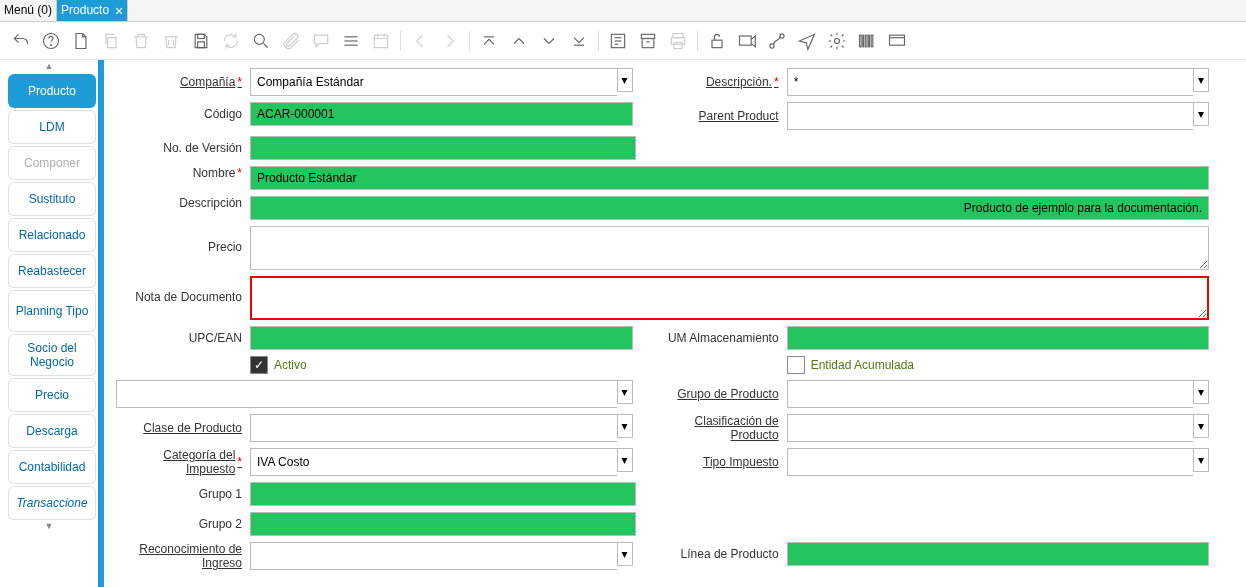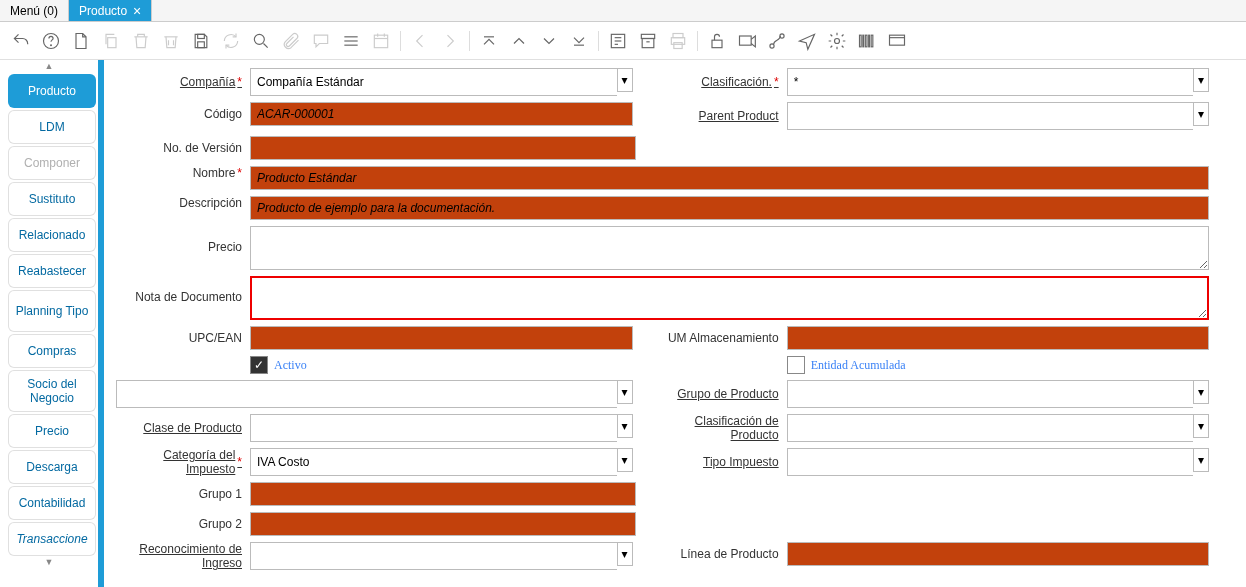--- a/index.html
+++ b/index.html
@@ -1,19 +1,19 @@
 <!DOCTYPE html>
 <html><head>
 <meta charset="utf-8">
 <style>
   * { box-sizing: border-box; margin: 0; padding: 0; font-family: Arial, sans-serif; font-size: 12px; }
   body { width: 1246px; height: 587px; background: #fff; overflow: hidden; }
 
   .tabs { height: 22px; background: #f5f5f5; border-bottom: 1px solid #ccc; display: flex; }
-  .tab { padding: 3px 10px; border-right: 1px solid #ccc; cursor: pointer; display: flex; align-items: center; gap: 6px; }
+  .tab { padding: 3px 4px; border-right: 1px solid #ccc; cursor: pointer; display: flex; gap: 6px; }
   .tab.active { background: #1e9cd7; color: #fff; }
   .tab .close { font-size: 14px; }
 
   .toolbar { height: 38px; display: flex; align-items: center; gap: 8px; padding: 0 10px; border-bottom: 1px solid #e0e0e0; }
   .tb-icon { width: 22px; height: 22px; display: inline-flex; align-items: center; justify-content: center; cursor: pointer; color: #555; }
   .tb-icon.disabled { color: #ccc; }
   .tb-sep { width: 1px; height: 20px; background: #ddd; }
 
   .body-row { display: flex; height: 527px; }
   .sidebar { width: 98px; background: #fff; position: relative; }
@@ -28,30 +28,30 @@
   .content { flex: 1; overflow-y: scroll; padding: 8px 37px 8px 12px; }
   .form-row { display: flex; align-items: flex-start; margin-bottom: 6px; }
   .col { display: flex; align-items: center; }
   .col.left { width: 520px; }
   .col.right { width: 560px; margin-left: 20px; }
   .lbl { width: 134px; text-align: right; padding-right: 8px; color: #333; display:flex; justify-content:flex-end; align-items:center; gap:2px; }
   .lbl.u { text-decoration: underline; }
   .lbl.req::after { content: "*"; color: #d00; }
   .lbl.reqred { color: #b00; text-decoration: underline; }
   .lbl.reqred::after { content:"*"; color:#d00; }
-  .input { flex: 1; height: 24px; border: 1px solid #bbb; padding: 2px 6px; background: #c2410c; font-style: italic; }
+  .input { flex: 1; height: 24px; border: 1px solid #bbb; padding: 2px 6px; background: #22c55e; }
   .combo { flex: 1; display: flex; }
   .combo input { flex:1; height:28px; border:1px solid #bbb; border-right:none; padding:2px 6px; }
   .combo .btn { width: 16px; height:24px; border:1px solid #bbb; display:flex; align-items:center; justify-content:center; background:#fff; cursor:pointer; }
   .textarea { flex:1; border:1px solid #bbb; resize: both; overflow:auto; padding: 2px 6px; }
   .full .lbl { width: 134px; }
   .full .input, .full .textarea, .full .combo { flex:1; }
   .hl { border: 2px solid #e00 !important; }
   .chk { width:18px; height:18px; border:1px solid #888; display:flex; align-items:center; justify-content:center; margin-right:6px; }
-  .chklabel { color:#3b82f6;font-family:Liberation Serif, serif; }
+  .chklabel { color:#4d7c0f; }
   svg { width:20px; height:20px; stroke:#666; stroke-width:1.4; fill:none; }
   .tb-icon.disabled svg { stroke:#ccc; }
 </style>
 </head>
 <body>
 
 <div class="tabs">
   <div class="tab">
       <span>Menú (0)</span>
     </div>
@@ -254,42 +254,41 @@
 <div class="body-row">
   <div class="sidebar">
     <div class="scroll-ind">▲</div>
     <div class="side-tab active">Producto</div>
     <div class="side-tab">LDM</div>
     <div class="side-tab disabled">Componer</div>
     <div class="side-tab">Sustituto</div>
     <div class="side-tab">Relacionado</div>
     <div class="side-tab">Reabastecer</div>
     <div class="side-tab tall">Planning Tipo</div>
-    <div class="side-tab">Compras</div>
     <div class="side-tab tall">Socio del Negocio</div>
     <div class="side-tab">Precio</div>
     <div class="side-tab">Descarga</div>
     <div class="side-tab">Contabilidad</div>
     <div class="side-tab italic">Transaccione</div>
     <div class="scroll-ind">▼</div>
   </div>
   <div class="side-bar-edge"></div>
 
   <div class="content">
 
     <div class="form-row">
       <div class="col left">
         <span class="lbl u req">Compañía</span>
         <div class="combo">
           <input value="Compañía Estándar" style="">
           <div class="btn">▾</div>
         </div>
       </div>
       <div class="col right">
-        <span class="lbl u req">Clasificación.</span>
+        <span class="lbl u req">Descripción.</span>
         <div class="combo">
           <input value="*" style="">
           <div class="btn">▾</div>
         </div>
       </div>
     </div>
 
     <div class="form-row">
       <div class="col left">
         <span class="lbl">Código</span>
@@ -311,21 +310,21 @@
       </div>
     </div>
 
     <div class="form-row full">
       <span class="lbl req">Nombre</span>
       <input class="input" style="width: 900px;" value="Producto Estándar">
     </div>
 
     <div class="form-row full">
       <span class="lbl">Descripción</span>
-      <input class="input" style="width: 900px;" value="Producto de ejemplo para la documentación.">
+      <input class="input" style="width: 900px; text-align: right;" value="Producto de ejemplo para la documentación.">
     </div>
 
     <div class="form-row full" style="align-items:flex-start">
       <span class="lbl" style="padding-top:14px">Precio</span>
       <textarea class="textarea" style="width: 900px; height: 44px;"></textarea>
     </div>
 
     <div class="form-row full" style="align-items:flex-start">
       <span class="lbl" style="padding-top:14px">Nota de Documento</span>
       <textarea class="textarea hl" style="width: 900px; height: 44px;"></textarea>

